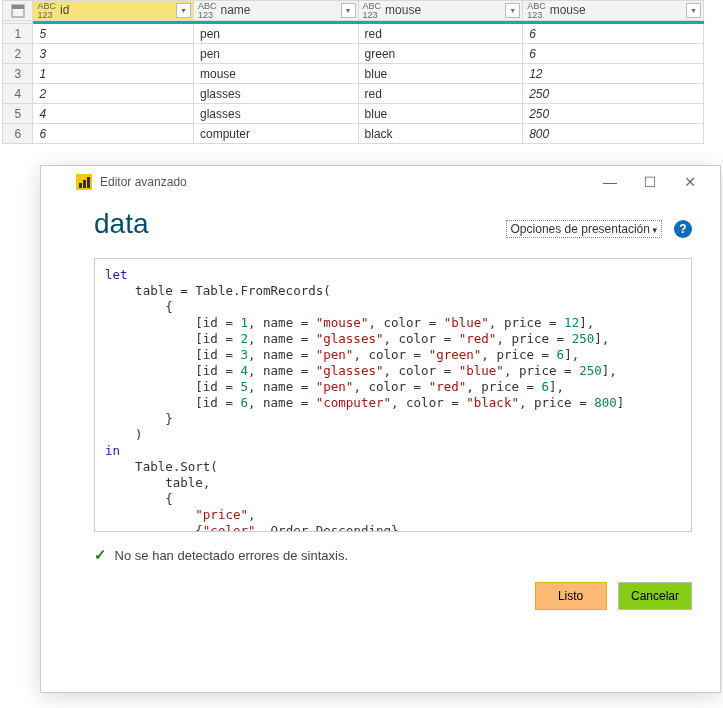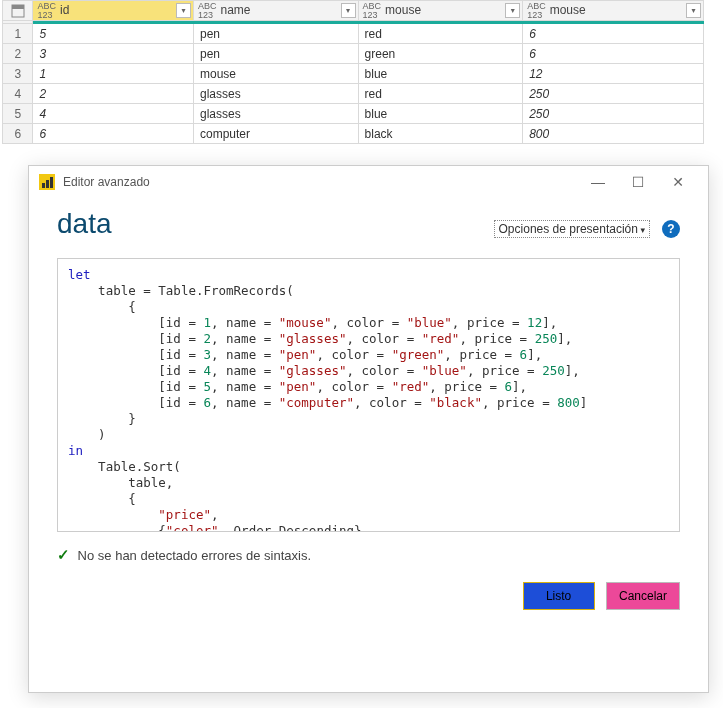--- a/index.html
+++ b/index.html
@@ -13,21 +13,21 @@
 .col-header.selected { background: #f8e27a; }
 .type-glyph { display: inline-block; font-size: 9px; color: #666; line-height: 1; vertical-align: middle; margin-right: 4px; }
 .dd-btn { position: absolute; right: 2px; top: 2px; width: 15px; height: 15px; border: 1px solid #bbb; background: #fff; font-size: 8px; line-height: 13px; text-align: center; color: #666; cursor: pointer; }
 .teal-bar td { height: 3px; padding: 0; background: #1aab9b; border: 1px solid #1aab9b; }
 .teal-bar .rownum { background: #f3f3f3; border-color: #d9d9d9; }
 .num-cell { text-align: right; font-style: italic; }
 .corner { width: 30px; background: #f3f3f3; }
 .corner svg { display: block; margin: auto; }
 
 
-.dialog { position: absolute; left: 28px; top: 165px; width: 681px; height: 528px; background: #fff; border: 1px solid #ccc; box-shadow: 0 4px 20px rgba(0,0,0,0.15); }
+.dialog { position: absolute; left: 40px; top: 165px; width: 681px; height: 528px; background: #fff; border: 1px solid #ccc; box-shadow: 0 4px 20px rgba(0,0,0,0.15); padding-left: 25px; }
 .dlg-title { height: 32px; line-height: 32px; padding: 0 10px; font-size: 12px; color: #555; display: flex; align-items: center; }
 .dlg-logo { width: 16px; height: 16px; background: #f2c811; margin-right: 8px; display: flex; align-items: flex-end; justify-content: center; gap: 1px; padding: 2px; }
 .dlg-logo span { width: 3px; background: #333; }
 .dlg-title-text { flex: 1; }
 .win-btn { width: 40px; height: 30px; text-align: center; line-height: 30px; font-size: 14px; color: #666; cursor: pointer; font-family: Arial; }
 .dlg-body { padding: 10px 28px 18px 28px; }
 .dlg-heading-row { display: flex; align-items: baseline; justify-content: space-between; margin-bottom: 18px; }
 .dlg-heading { font-size: 28px; font-weight: 300; color: #0c4a6e; }
 .heading-right { display: flex; align-items: center; gap: 12px; margin-top: 10px; }
 .opts-link { font-size: 12px; color: #333; border: 1px dotted #888; padding: 1px 4px; cursor: pointer; }
@@ -36,22 +36,22 @@
 
 .code-box { border: 1px solid #ccc; height: 274px; padding: 8px 10px; font-family: Consolas, monospace; font-size: 12.5px; line-height: 16px; color: #333; overflow: auto; white-space: pre; }
 .kw { color: #2020c0; }
 .str { color: #a31515; }
 .num { color: #098658; }
 
 .status-row { margin-top: 14px; display: flex; align-items: center; gap: 8px; font-size: 13px; color: #444; }
 .check-icon { color: #107c10; font-size: 15px; font-weight: bold; }
 
 .btn-row { margin-top: 18px; text-align: right; }
-.btn { display: inline-block; min-width: 72px; height: 28px; line-height: 26px; text-align: center; font-size: 12px; border: 1px solid #bbb; background: #ec4899; cursor: pointer; margin-left: 8px; padding: 0 12px; }
-.btn.primary { background: #1d4ed8; border-color: #d9b30f; }
+.btn { display: inline-block; min-width: 72px; height: 28px; line-height: 26px; text-align: center; font-size: 12px; border: 1px solid #bbb; background: #84cc16; cursor: pointer; margin-left: 8px; padding: 0 12px; }
+.btn.primary { background: #fdba74; border-color: #d9b30f; }
 
 .data-table td { color: #333; }
 th.col-header { padding-left: 4px; }
 </style>
 </head>
 <body>
 
 <table class="data-table">
   <tbody>
       <tr>

